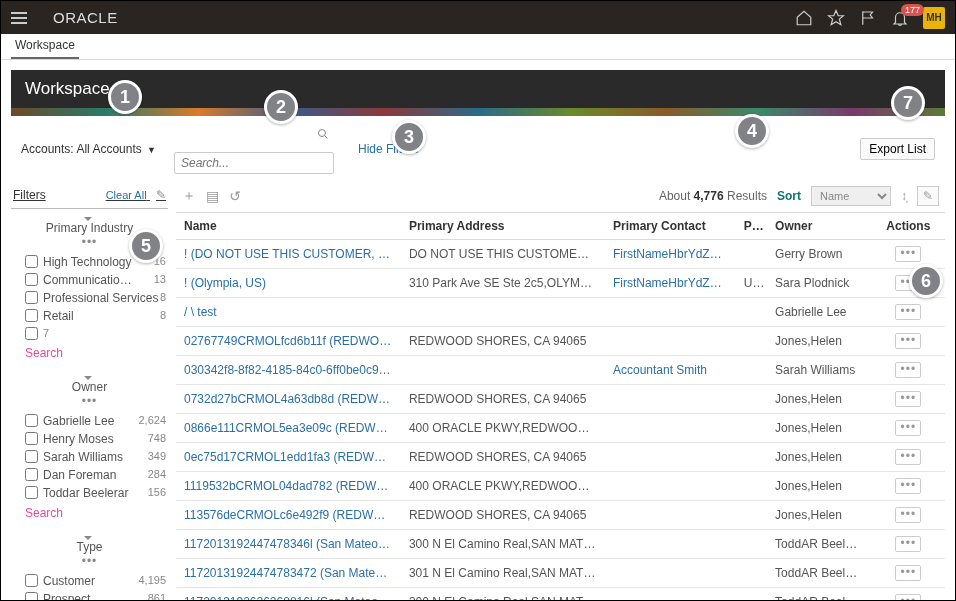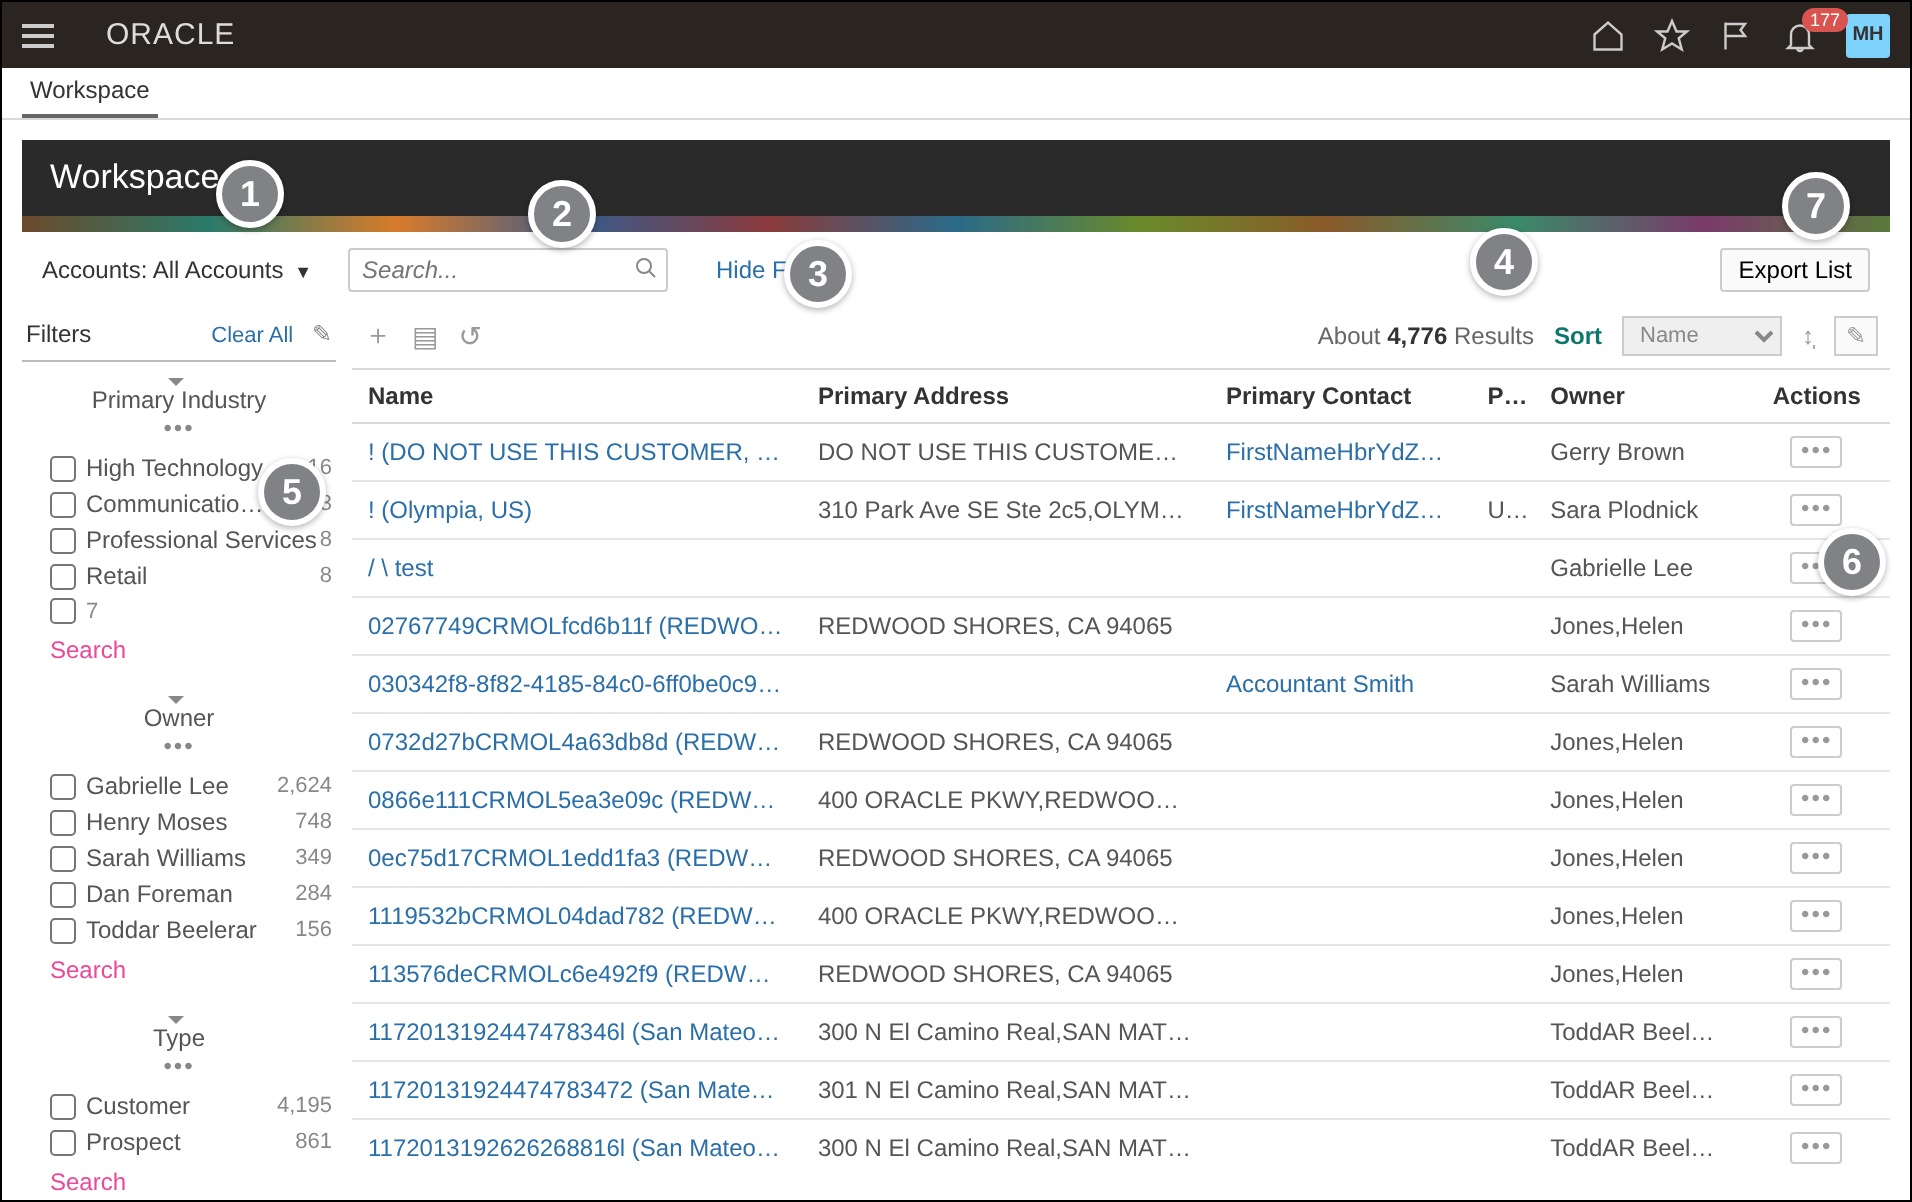--- a/index.html
+++ b/index.html
@@ -11,59 +11,59 @@
 .hamburger span, .hamburger::before, .hamburger::after { content: ""; position: absolute; left: 0; right: 0; height: 2px; background: #ccc; }
 .hamburger::before { top: 0; }
 .hamburger span { top: 5px; }
 .hamburger::after { bottom: 0; }
 .logo { font-family: Arial; font-weight: 500; font-size: 15px; letter-spacing: 0.5px; margin-left: 26px; color: #ddd; }
 .header-spacer { flex: 1; }
 .header-icons { display: flex; align-items: center; gap: 14px; }
 .header-icon { width: 18px; height: 18px; display: flex; align-items: center; justify-content: center; cursor: pointer; position: relative; color: #ccc; }
 .header-icon svg { width: 18px; height: 18px; }
 .noti-badge { position: absolute; top: -5px; left: 10px; background: #d9534f; color: #fff; font-size: 9px; padding: 1px 4px; border-radius: 7px; }
-.user-avatar { width: 22px; height: 22px; background: #7dd3fc; color: #333; font-size: 10px; font-weight: 600; display: flex; align-items: center; justify-content: center; border-radius: 2px; cursor: pointer; }
+.user-avatar { width: 22px; height: 22px; background: #eab308; color: #333; font-size: 10px; font-weight: 600; display: flex; align-items: center; justify-content: center; border-radius: 2px; cursor: pointer; }
 
 
 .tab-row { background: #fff; height: 26px; border-bottom: 1px solid #d9d9d9; display: flex; align-items: flex-end; padding-left: 10px; }
 .tab { font-size: 12px; color: #333; padding: 5px 4px; border-bottom: 2px solid #666; font-weight: 500; cursor: pointer; }
 
 
 .workspace-bar { background: #2a2a2a; height: 38px; display: flex; align-items: center; color: #fff; padding: 0 14px; margin: 10px 10px 0 10px; }
 .workspace-title { font-size: 17px; font-weight: 300; }
 .help-icon { margin-left: 6px; font-size: 11px; border: 1px solid #aaa; border-radius: 50%; width: 14px; height: 14px; display: inline-flex; align-items: center; justify-content: center; cursor: pointer; }
 .color-strip { height: 8px; background: linear-gradient(90deg, #6b4a2a 0%, #2a7a6a 10%, #d97b2a 20%, #3a5a8a 30%, #8a3a3a 40%, #2a6a8a 50%, #6a8a2a 60%, #8a5a2a 70%, #3a8a6a 80%, #7a3a6a 90%, #5a7a3a 100%); margin: 0 10px; }
 
 
 .toolbar-row { display: flex; align-items: center; padding: 8px 10px 8px 10px; gap: 18px; margin: 0 10px; }
 .scope-select { font-size: 12px; color: #333; cursor: pointer; }
 .scope-select .caret { font-size: 9px; margin-left: 2px; }
 .search-box { position: relative; width: 160px; }
-.search-box input { width: 100%; height: 22px; border: 1px solid #ccc; border-radius: 2px; padding: 0 32px 0 6px; font-size: 12px; font-style: italic; color: #888; }
+.search-box input { width: 100%; height: 22px; border: 1px solid #ccc; border-radius: 2px; padding: 0 32px 0 6px; font-size: 12px; font-style: italic; color: #888; margin-top: 28px; }
 .search-box .sicon { position: absolute; right: 5px; top: 4px; color: #888; }
 .hide-filters { color: #2b6fa8; font-size: 12px; cursor: pointer; margin-left: 6px; }
 .toolbar-spacer { flex: 1; }
 .export-btn { border: 1px solid #ccc; background: #fafafa; padding: 3px 8px; font-size: 12px; cursor: pointer; border-radius: 2px; }
 
 
 .main { display: flex; margin: 0 10px; height: 430px; }
 
 
 .sidebar { width: 165px; padding-right: 8px; font-size: 12px; }
-.sidebar-head { display: flex; align-items: flex-start; justify-content: space-between; padding: 6px 2px; border-bottom: 1px solid #bbb; margin-bottom: 4px; }
+.sidebar-head { display: flex; align-items: flex-start; justify-content: space-between; padding: 6px 2px; border-bottom: 1px solid #bbb; margin-bottom: 4px; text-decoration: underline; }
 .sidebar-head .title { font-weight: 400; color: #333; }
 .clear-all { color: #2b6fa8; cursor: pointer; font-size: 11px; }
 .edit-pencil { color: #888; cursor: pointer; margin-left: 6px; }
 .filter-group { margin-bottom: 8px; }
 .filter-group-head { display: flex; align-items: center; justify-content: space-between; padding: 4px 2px; color: #555; flex-direction: column; }
 .chev { display: inline-block; width: 0; height: 0; border-style: solid; border-width: 4px 4px 0 4px; border-color: #888 transparent transparent transparent; transform: rotate(-90deg); margin-right: 4px; }
 .chev.open { transform: rotate(0deg); }
 .filter-group-head .label { flex: 1; font-size: 12px; }
 .filter-group-head .more { color: #888; letter-spacing: 1px; cursor: pointer; font-size: 12px; }
-.filter-item { display: flex; align-items: center; padding: 2px 2px 2px 14px; font-size: 12px; color: #555; }
+.filter-item { display: flex; align-items: flex-start; padding: 2px 2px 2px 14px; font-size: 12px; color: #555; }
 .filter-item input { margin-right: 5px; }
 .filter-item .lbl { flex: 1; }
 .filter-item .cnt { color: #888; font-size: 11px; }
 .search-link { color: #ec4899; padding: 4px 2px 4px 14px; cursor: pointer; font-size: 12px; }
 
 
 .content { flex: 1; overflow: hidden; display: flex; flex-direction: column; }
 .content-toolbar { display: flex; align-items: center; padding: 4px 6px 6px 6px; border-bottom: 1px solid #d9d9d9; gap: 10px; color: #888; }
 .content-toolbar .ticon { cursor: pointer; font-size: 14px; color: #999; }
 .results-text { font-size: 12px; color: #666; }

